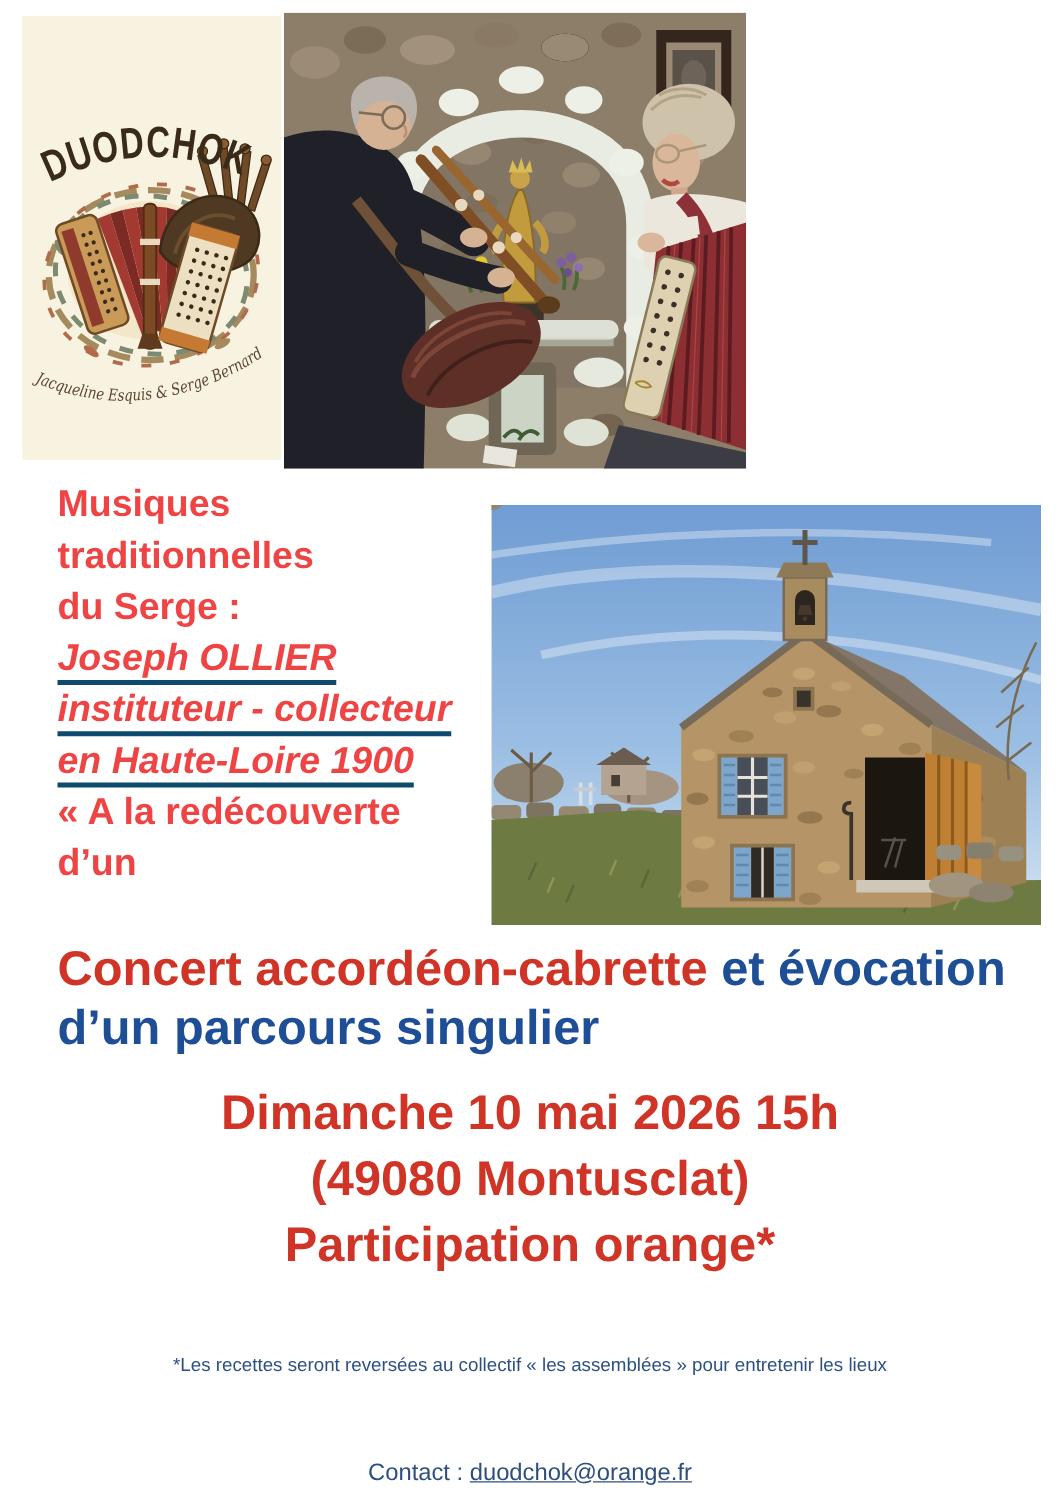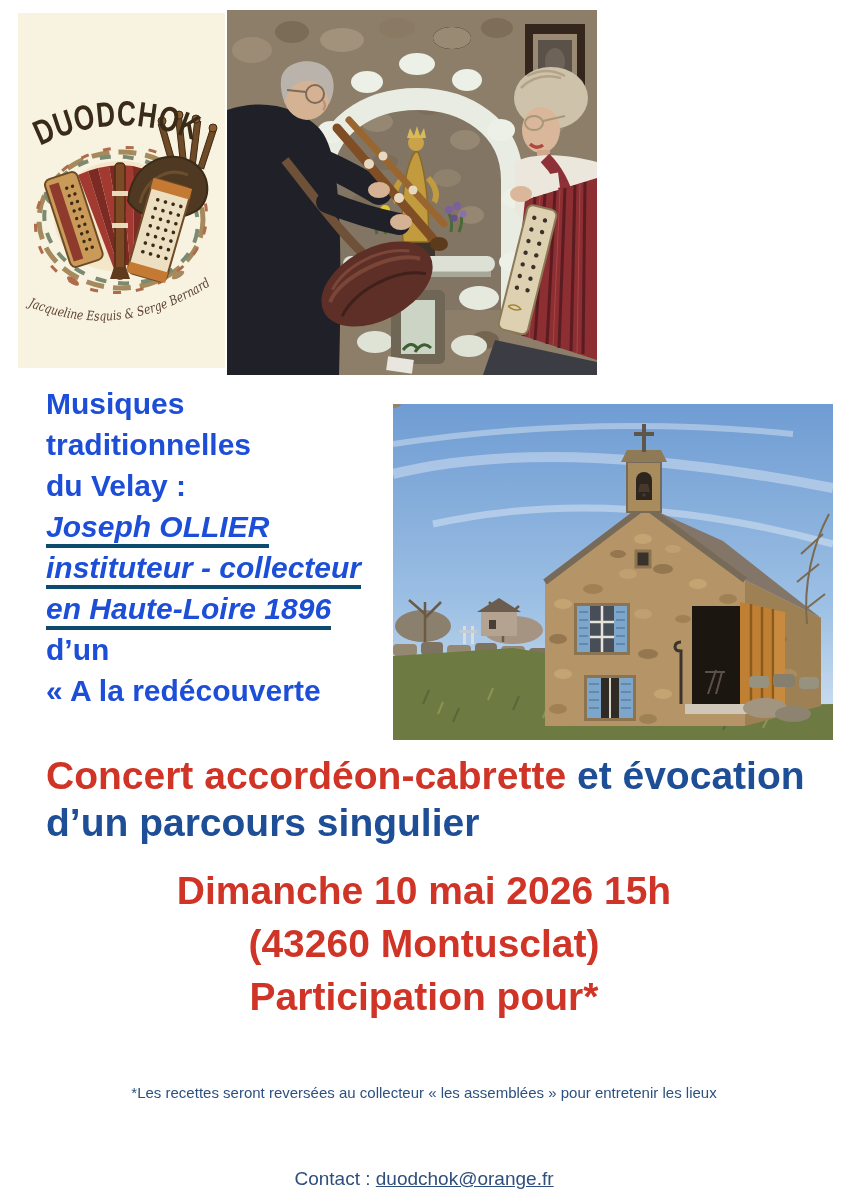--- a/index.html
+++ b/index.html
@@ -8,21 +8,21 @@
 
   .logo{position:absolute;left:18px;top:13px;width:207px;height:355px;background:#f8f3e1;}
   .logo svg{display:block;width:100%;height:100%;}
 
   .photo{position:absolute;overflow:hidden;}
   .photo svg{display:block;width:100%;height:100%;}
   .photo-musicians{left:227px;top:10px;width:370px;height:365px;}
   .photo-chapel{left:393px;top:404px;width:440px;height:336px;}
 
   .intro{position:absolute;left:46px;top:383px;width:350px;
-         color:#1d4ed8;font-weight:bold;font-size:30px;line-height:41px;}
+         color:#ef4444;font-weight:bold;font-size:30px;line-height:41px;}
   .intro .it{font-style:italic;}
   .intro .ul span{border-bottom:4px solid #0c4a6e;padding-bottom:1px;}
 
   .concert{position:absolute;left:46px;top:752px;width:796px;
            font-size:39px;font-weight:bold;line-height:47px;color:#1e4e96;}
   .concert .red{color:#d03426;}
 
   .event{position:absolute;left:0;top:864px;width:848px;text-align:center;
          color:#d03426;font-weight:bold;font-size:39px;line-height:53px;}
 
@@ -318,26 +318,26 @@
         <path d="M 332 170 C 316 172 304 178 296 184" stroke="#ebe7dd" stroke-width="15" fill="none"></path>
         <ellipse cx="294" cy="184" rx="11" ry="8" fill="#dab69a"></ellipse>
         <polygon points="268,330 370,352 370,365 256,365" fill="#3c3c44"></polygon>
       </g>
     </svg>
   </div>
 
   <div class="intro">
     <div>Musiques</div>
     <div>traditionnelles</div>
-    <div>du Velay :</div>
+    <div>du Serge :</div>
     <div class="it ul"><span>Joseph OLLIER</span></div>
     <div class="it ul"><span>instituteur - collecteur</span></div>
-    <div class="it ul"><span>en Haute-Loire 1896</span></div>
+    <div class="it ul"><span>en Haute-Loire 1900</span></div>
+    <div>« A la redécouverte</div>
     <div>d’un</div>
-    <div>« A la redécouverte</div>
   </div>
 
   <div class="photo photo-chapel">
     <svg viewBox="0 0 440 336" preserveAspectRatio="none">
       <defs>
         <linearGradient id="sky" x1="0" y1="0" x2="0" y2="1">
           <stop offset="0" stop-color="#6f9cd3"></stop>
           <stop offset="0.6" stop-color="#9dc0e4"></stop>
           <stop offset="1" stop-color="#d6e4f2"></stop>
         </linearGradient>
@@ -465,24 +465,24 @@
       </g>
     </svg>
   </div>
 
   <div class="concert">
     <span class="red">Concert accordéon-cabrette</span><span> et évocation d’un parcours singulier</span>
   </div>
 
   <div class="event">
     <div>Dimanche 10 mai 2026 15h</div>
-    <div>(43260 Montusclat)</div>
-    <div>Participation pour*</div>
-  </div>
-
-  <div class="footnote">*Les recettes seront reversées au collecteur « les assemblées » pour entretenir les lieux</div>
+    <div>(49080 Montusclat)</div>
+    <div>Participation orange*</div>
+  </div>
+
+  <div class="footnote">*Les recettes seront reversées au collectif « les assemblées » pour entretenir les lieux</div>
 
   <div class="contact">
     <span>Contact :</span>
     <span class="email">duodchok@orange.fr</span>
   </div>
 
 </div>
 
 </body></html>

